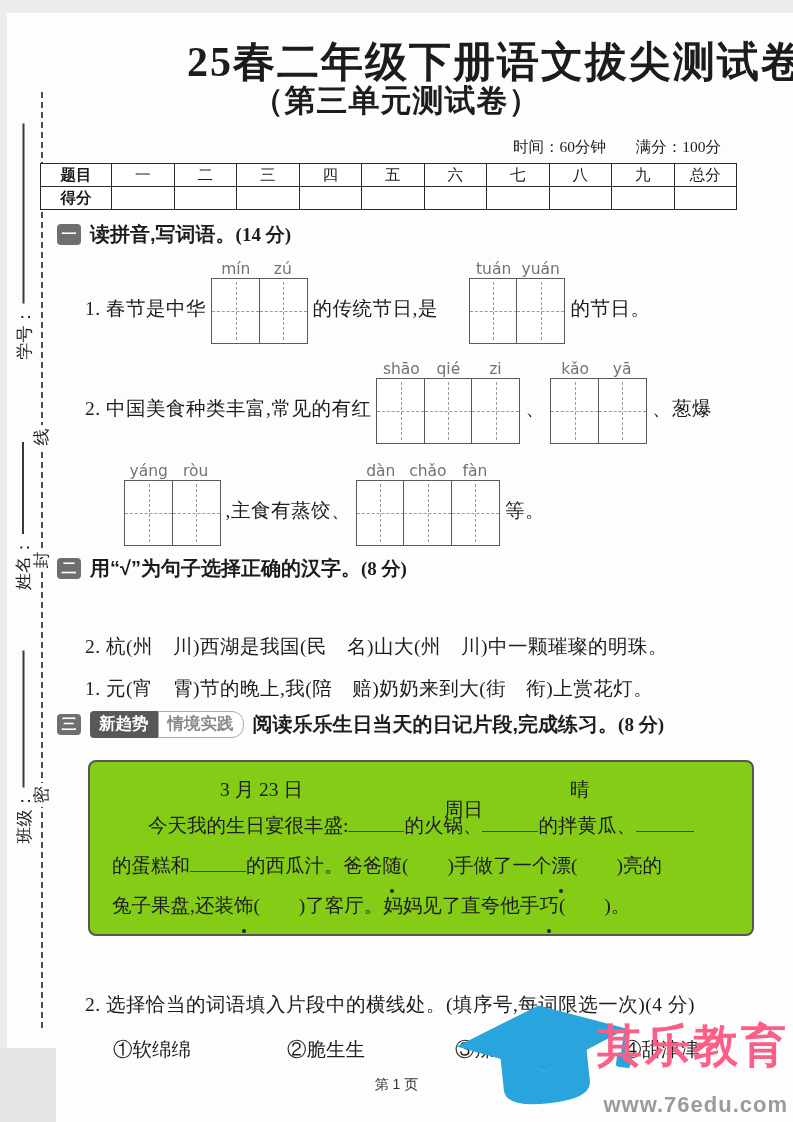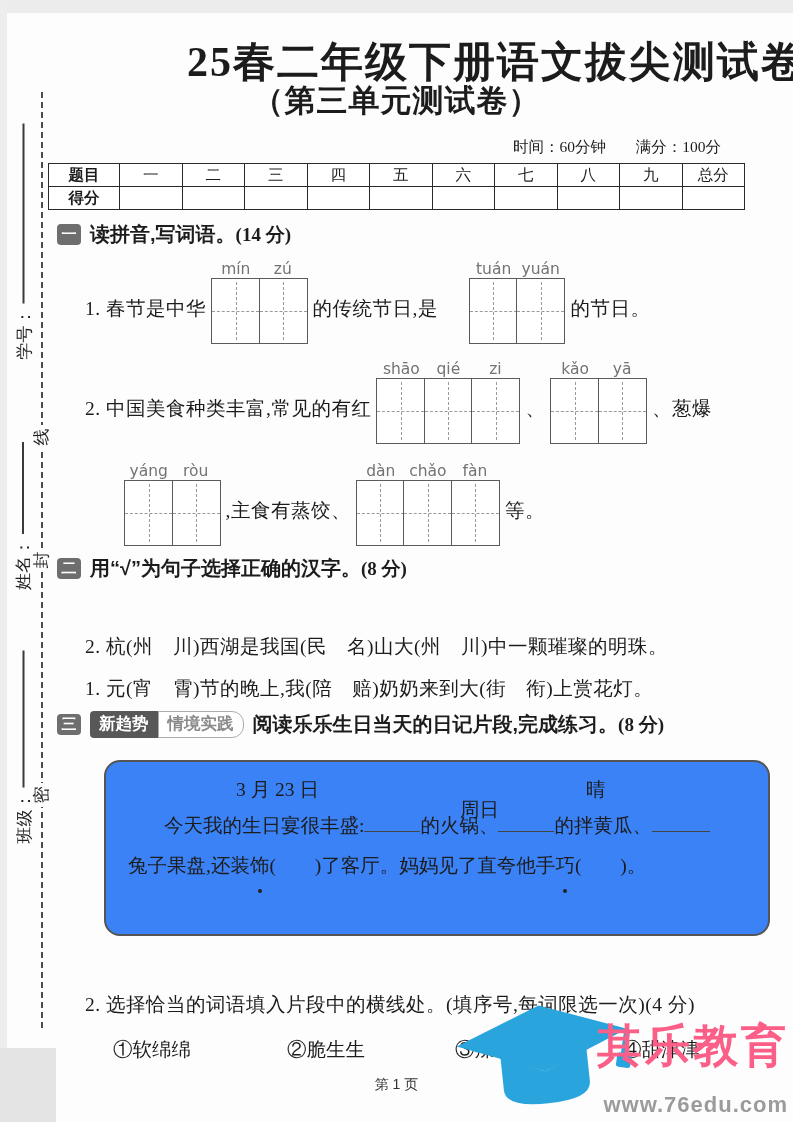--- a/index.html
+++ b/index.html
@@ -24,21 +24,21 @@
   .sc1{top:425px;} .sc2{top:548px;} .sc3{top:783px;}
 
   
   .title1{position:absolute;left:0;top:22px;width:100%;margin:12px;text-align:right;
           font-size:42px;font-weight:800;letter-spacing:2px;}
   .title2{position:absolute;left:0;top:80px;width:100%;text-align:center;
           font-size:31px;font-weight:800;letter-spacing:1px;}
   .meta{position:absolute;right:72px;top:137px;font-size:15.5px;}
   .meta span{margin-left:26px;text-align:center;}
 
-  table.score{position:absolute;left:48px;top:163px;width:697px;border-collapse:collapse;
+  table.score{position:absolute;left:40px;top:163px;width:697px;border-collapse:collapse;
           table-layout:fixed;font-size:15.5px;}
   table.score td{border:1.5px solid #2a2a2a;height:22px;text-align:center;padding:0;background:#fff;}
   table.score td.lbl{font-weight:700;}
 
   
   .sec-head{position:absolute;display:flex;align-items:center;gap:9px;left:57px;}
   .sh1{top:221px;} .sh2{top:555px;} .sh3{top:711px;}
   .num-badge{display:inline-flex;align-items:center;justify-content:center;width:24px;height:21px;
           background:#6e6e6e;color:#fff;border-radius:4px;font-size:15px;
           font-family:"Liberation Sans",sans-serif;font-weight:700;flex:none;}
@@ -63,22 +63,22 @@
   .cell:first-child{margin-left:0;}
   .cell::before{content:"";position:absolute;left:50%;top:3px;bottom:3px;border-left:1.5px dashed #9a9a9a;}
   .cell::after{content:"";position:absolute;top:50%;left:0;right:0;border-top:1.5px dashed #9a9a9a;}
   .ind{display:inline-block;}
 
   
   .s2item{position:absolute;left:85px;font-size:19.5px;white-space:nowrap;letter-spacing:0.5px;}
   .i1{top:591px;} .i2{top:633px;} .i3{top:675px;}
 
   
-  .diary{position:absolute;left:104px;top:760px;width:618px;height:142px;border:2px solid #555;
-         border-radius:16px;padding:14px 22px 16px;font-size:19.5px;background:#3b82f6;}
+  .diary{position:absolute;left:88px;top:760px;width:618px;height:142px;border:2px solid #555;
+         border-radius:8px;padding:14px 22px 16px;font-size:19.5px;background:#84cc16;}
   .d-head{position:relative;height:30px;}
   .d-head span{position:absolute;top:0;}
   .dd{left:108px;} .dw{left:332px;margin-top:20px;} .dt{left:458px;}
   .dline{height:40px;line-height:40px;white-space:nowrap;}
   .dline .t{white-space:pre;}
   .blank{display:inline-block;width:56px;height:1em;border-bottom:1.5px solid #444;}
   .dotchar{position:relative;display:inline-block;}
   .dotchar::after{content:"";position:absolute;left:50%;bottom:-7px;width:4px;height:4px;
          border-radius:50%;background:#222;transform:translateX(-50%);}
 
@@ -269,20 +269,21 @@
     <span class="sec-title"><span>阅读乐乐生日当天的日记片段,完成练习。</span><span class="pts">(8 分)</span></span>
   </div>
 
   <div class="diary">
     <div class="d-head">
       <span class="dd">3 月 23 日</span>
       <span class="dw">周日</span>
       <span class="dt">晴</span>
     </div>
     <div class="dline"><span class="ind" style="width: 36px;"></span><span class="t">今天我的生日宴很丰盛:</span><span class="blank" style="width: 56px;"></span><span class="t">的火锅、</span><span class="blank" style="width: 56px;"></span><span class="t">的拌黄瓜、</span><span class="blank" style="width: 58px;"></span></div>
+    <div class="dline"><span class="t">的蛋糕和</span><span class="blank" style="width: 56px;"></span><span class="t">的西瓜汁。爸爸</span><span class="dotchar">随</span><span class="t">(　　)手做了一个</span><span class="dotchar">漂</span><span class="t">(　　)亮的</span></div>
     <div class="dline"><span class="t">兔子果盘,还装</span><span class="dotchar">饰</span><span class="t">(　　)了客厅。妈妈见了直夸他手</span><span class="dotchar">巧</span><span class="t">(　　)。</span></div>
   </div>
 
   <div class="q q2">2. 选择恰当的词语填入片段中的横线处。(填序号,每词限选一次)(4 分)</div>
   <div class="opts" id="opts">
       <span class="opt" style="left: 113px;">①软绵绵</span>
       <span class="opt" style="left: 287px;">②脆生生</span>
       <span class="opt" style="left: 455px;">③辣乎乎</span>
       <span class="opt" style="left: 622px;">④甜津津</span>
     </div>

